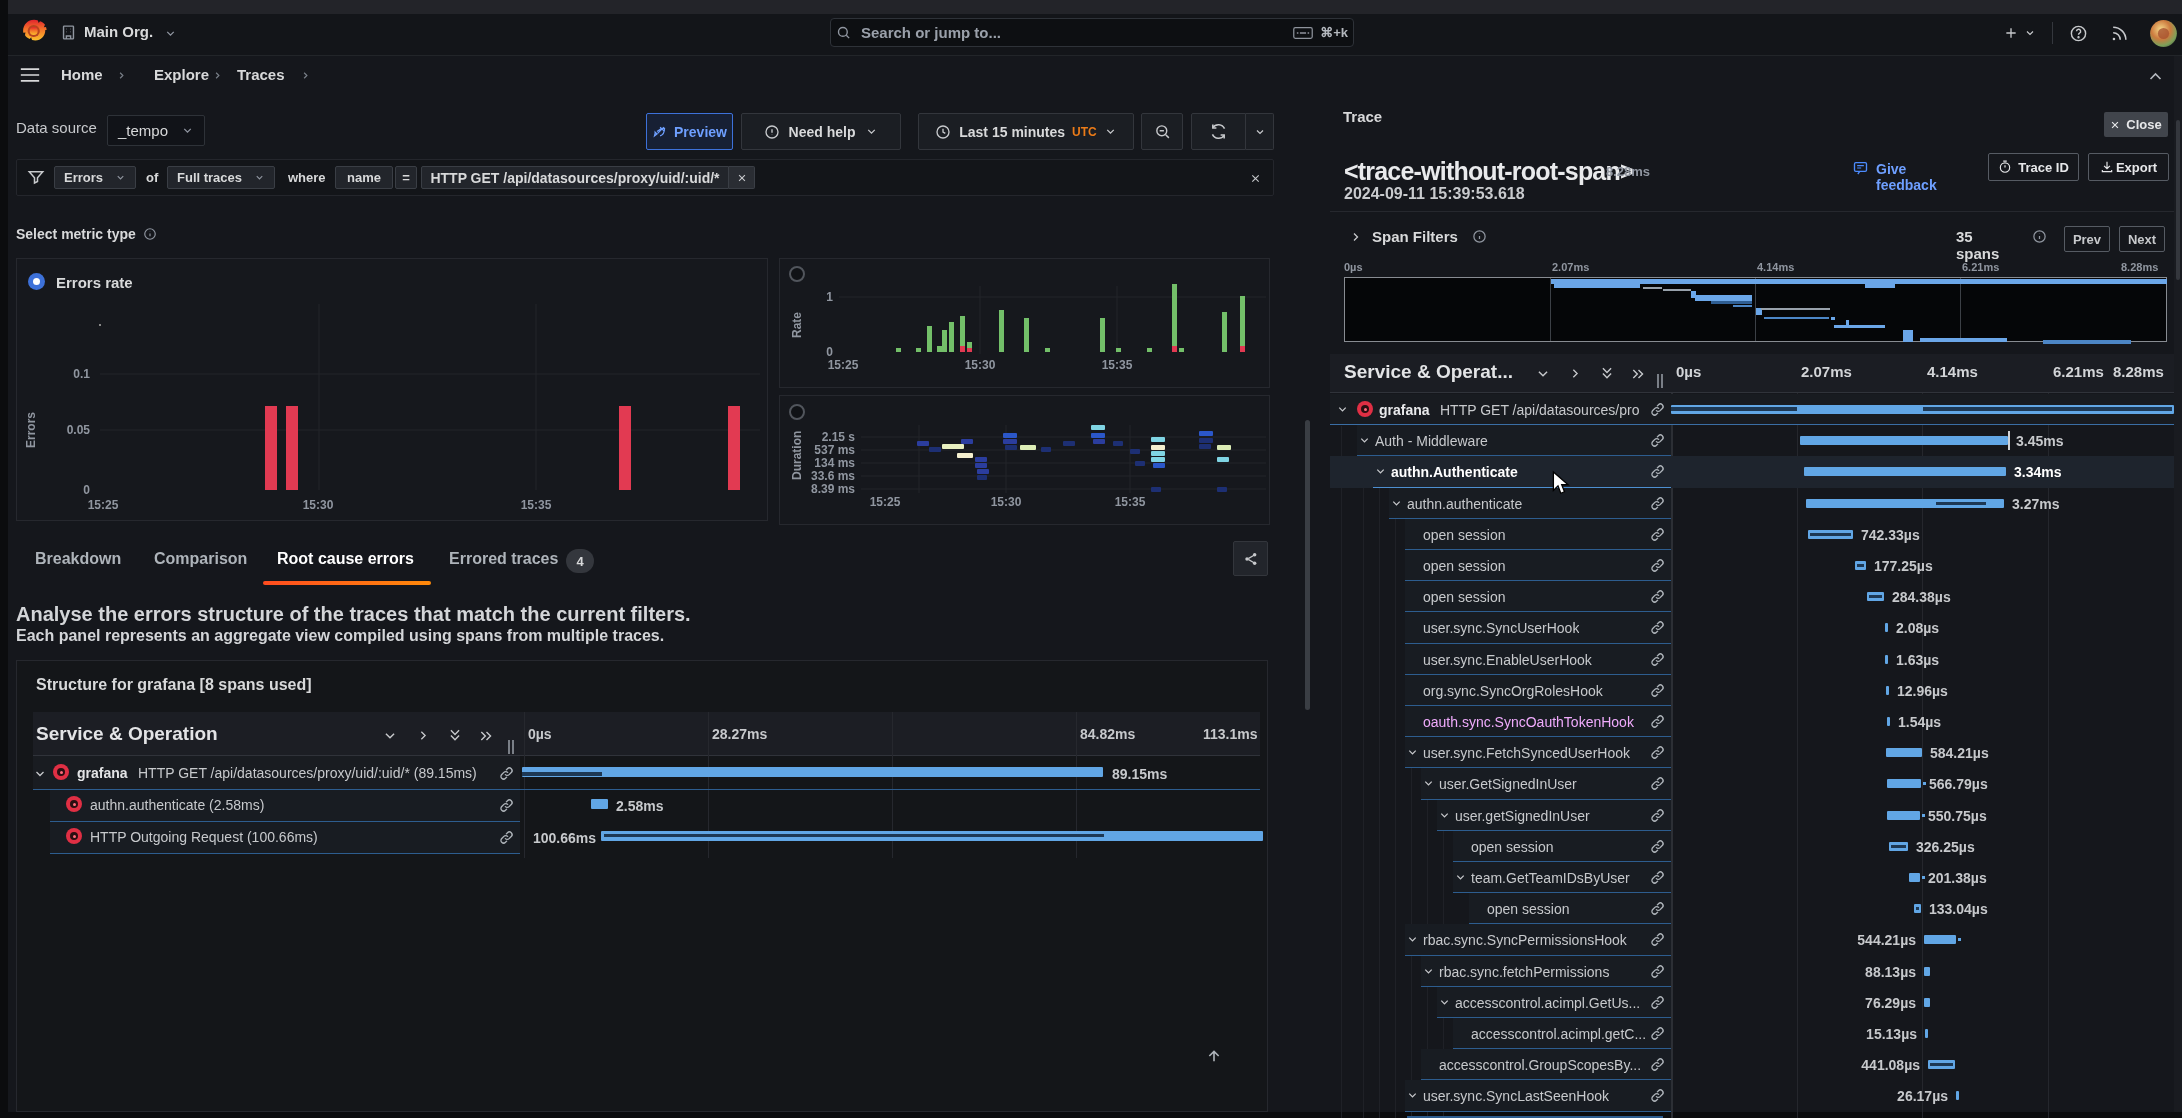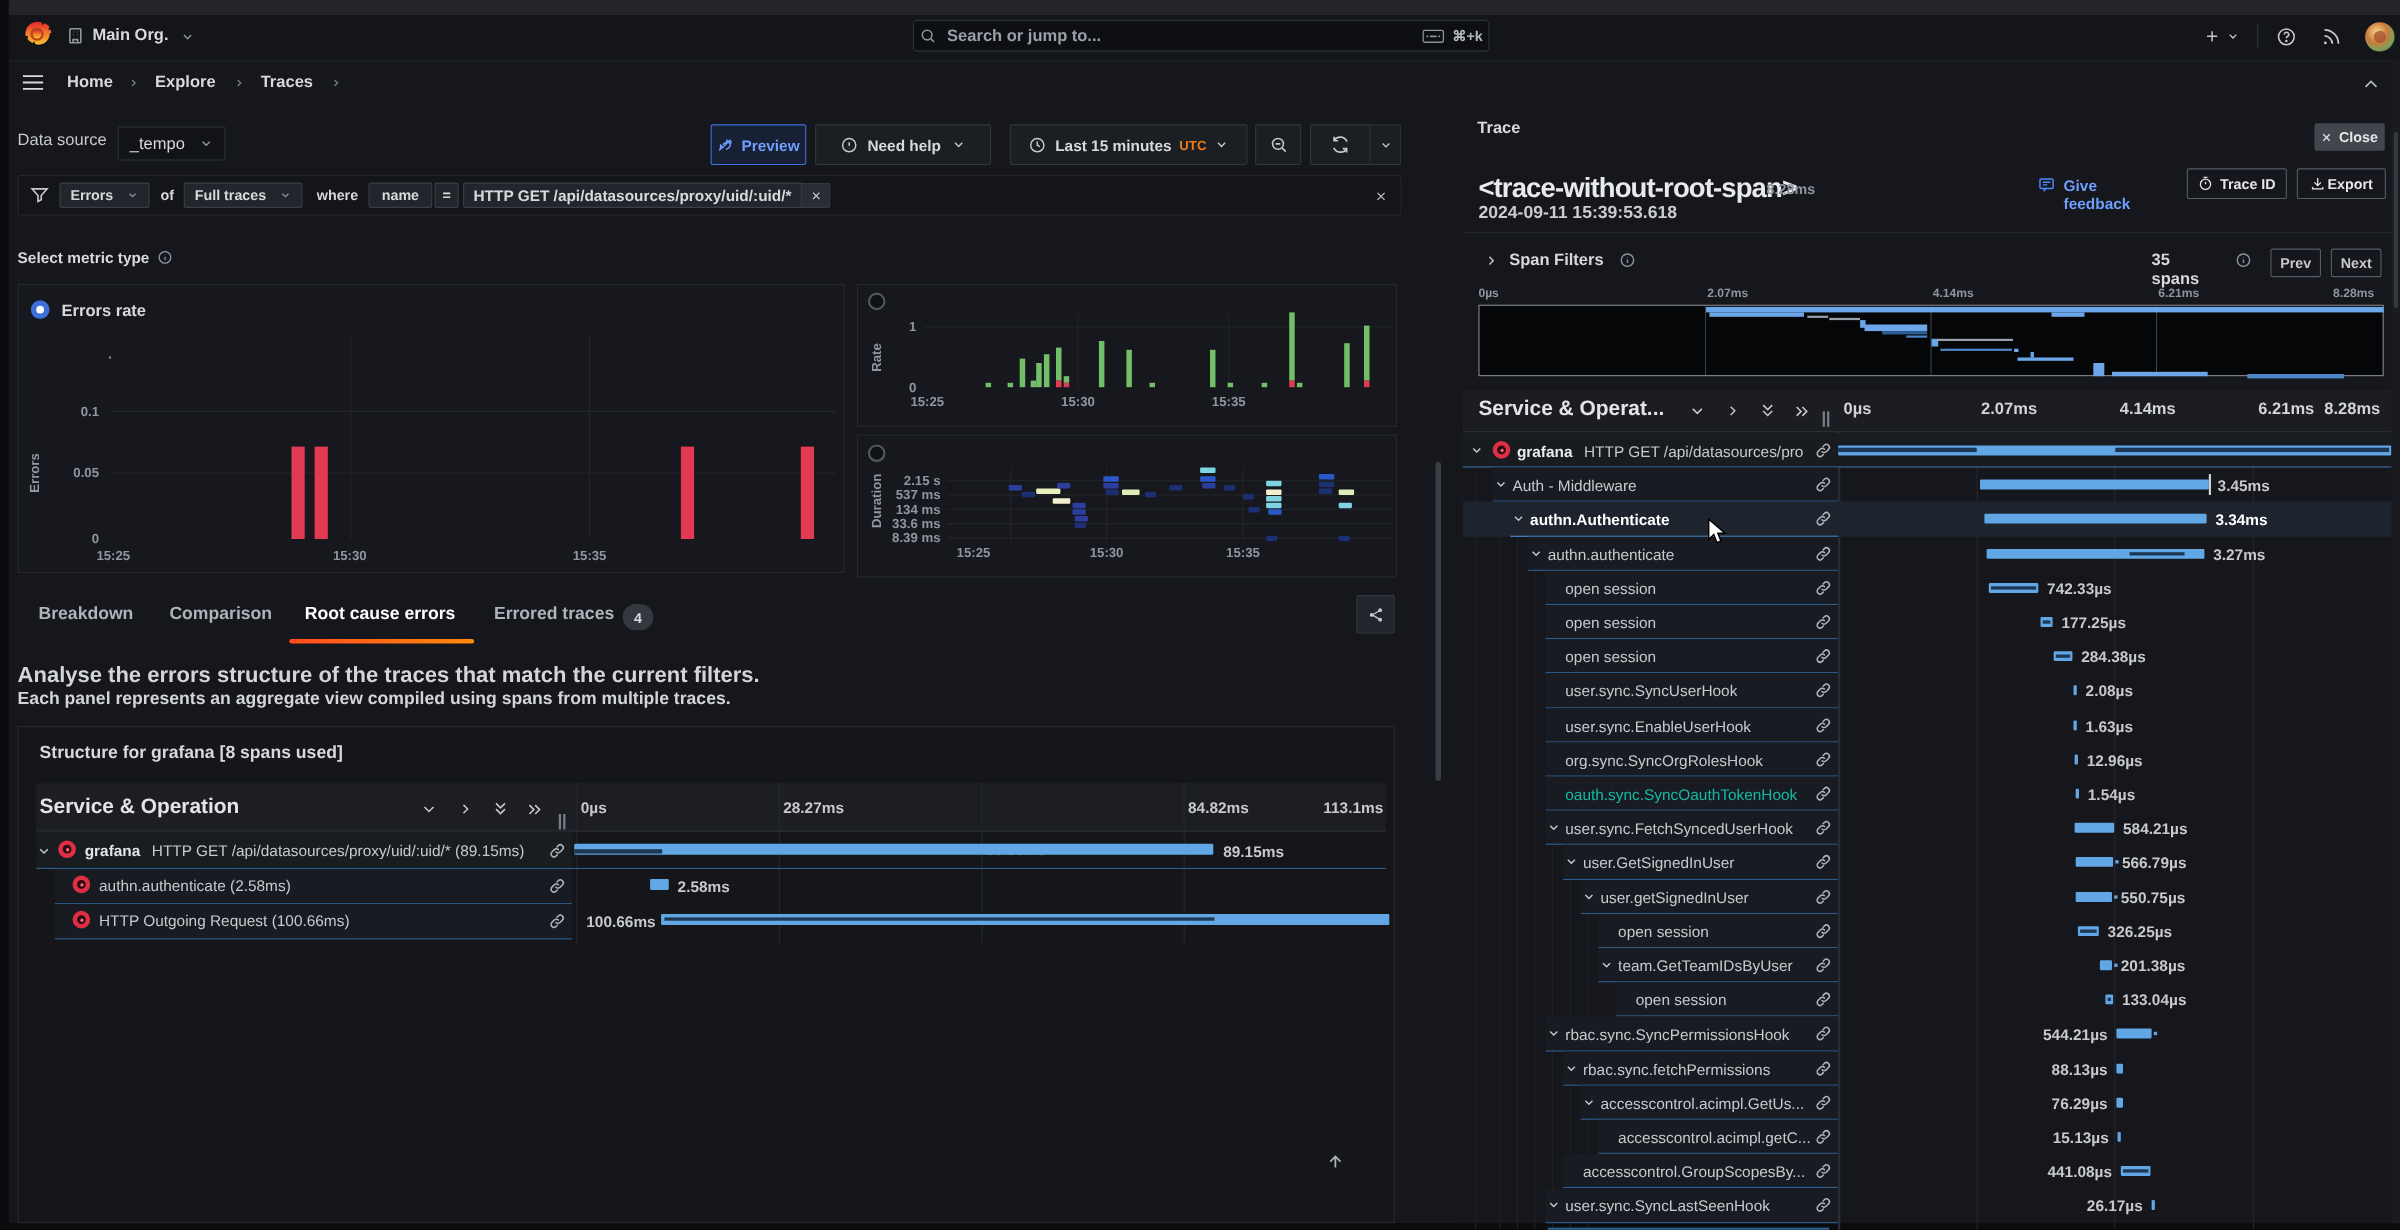--- a/index.html
+++ b/index.html
@@ -86,21 +86,21 @@
       </svg>
  </div>
 
  <svg class="abs" style="left:20px;top:67px" width="20" height="16" viewBox="0 0 24 18" stroke="#d8d9da" stroke-width="2">
       <path d="M1 2h22M1 9h22M1 16h22"></path>
     </svg>
  <div class="abs b" style="left:61px;top:66px;font-size:15px">Home</div>
  <svg class="abs" style="left:116px;top:70px" width="11" height="11" viewBox="0 0 24 24" fill="none" stroke="#787e87" stroke-width="2.6">
       <path d="M9 6l6 6-6 6"></path>
     </svg>
- <div class="abs b" style="left:141px;top:66px;font-size:15px">Explore</div>
+ <div class="abs b" style="left:154px;top:66px;font-size:15px">Explore</div>
  <svg class="abs" style="left:212px;top:70px" width="11" height="11" viewBox="0 0 24 24" fill="none" stroke="#787e87" stroke-width="2.6">
       <path d="M9 6l6 6-6 6"></path>
     </svg>
  <div class="abs b" style="left:237px;top:66px;font-size:15px">Traces</div>
  <svg class="abs" style="left:300px;top:70px" width="11" height="11" viewBox="0 0 24 24" fill="none" stroke="#787e87" stroke-width="2.6">
       <path d="M9 6l6 6-6 6"></path>
     </svg>
 
  <div class="abs" style="left:16px;top:119px;font-size:15px;font-weight:500;color:#c7c9cc">Data source</div>
  <div class="abs row" style="left:107px;top:115px;width:98px;height:31px;background:#111318;border:1px solid #2e3238;border-radius:2px;padding:0 10px;justify-content:space-between">
@@ -653,21 +653,21 @@
 <div class="abs" style="left:1405px;top:705px;width:266px;height:1px;background:#2d5d8f"></div>
 <div class="abs" style="left:1423px;top:683px;font-size:14px;font-weight:400;color:#c7c9cc;max-width:236px;overflow:hidden;white-space:nowrap">org.sync.SyncOrgRolesHook</div>
 <svg class="abs" style="left:1650px;top:683px" width="15" height="15" viewBox="0 0 24 24" fill="none" stroke="#aeb4ba" stroke-width="2.2" stroke-linecap="round">
       <path d="M10.2 13.8a4.2 4.2 0 0 0 6 0l3.4-3.4a4.2 4.2 0 0 0-6-6l-1.8 1.8"></path>
       <path d="M13.8 10.2a4.2 4.2 0 0 0-6 0l-3.4 3.4a4.2 4.2 0 0 0 6 6l1.8-1.8"></path>
     </svg>
 <div class="abs" style="left:1886px;top:686px;width:3px;height:9px;background:#61a6e5;border-radius:1px"></div>
 <div class="abs" style="left:1897px;top:683px;font-size:14px;font-weight:700;color:#c7c9cc">12.96µs</div>
 <div class="abs" style="left:1405px;top:706px;width:266px;height:31px;background:#181c22"></div>
 <div class="abs" style="left:1405px;top:736px;width:266px;height:1px;background:#2d5d8f"></div>
-<div class="abs" style="left:1423px;top:714px;font-size:14px;font-weight:400;color:#14b8a6;max-width:236px;overflow:hidden;white-space:nowrap">oauth.sync.SyncOauthTokenHook</div>
+<div class="abs" style="left:1423px;top:714px;font-size:14px;font-weight:400;color:#f0abfc;max-width:236px;overflow:hidden;white-space:nowrap">oauth.sync.SyncOauthTokenHook</div>
 <svg class="abs" style="left:1650px;top:714px" width="15" height="15" viewBox="0 0 24 24" fill="none" stroke="#aeb4ba" stroke-width="2.2" stroke-linecap="round">
       <path d="M10.2 13.8a4.2 4.2 0 0 0 6 0l3.4-3.4a4.2 4.2 0 0 0-6-6l-1.8 1.8"></path>
       <path d="M13.8 10.2a4.2 4.2 0 0 0-6 0l-3.4 3.4a4.2 4.2 0 0 0 6 6l1.8-1.8"></path>
     </svg>
 <div class="abs" style="left:1887px;top:717px;width:3px;height:9px;background:#61a6e5;border-radius:1px"></div>
 <div class="abs" style="left:1898px;top:714px;font-size:14px;font-weight:700;color:#c7c9cc">1.54µs</div>
 <div class="abs" style="left:1405px;top:737px;width:266px;height:31px;background:#181c22"></div>
 <div class="abs" style="left:1405px;top:767px;width:266px;height:1px;background:#2d5d8f"></div>
 <svg class="abs" style="left:1407px;top:747px" width="11" height="11" viewBox="0 0 24 24" fill="none" stroke="#c7c9cc" stroke-width="2.8">
       <path d="M5 8l7 7 7-7"></path>

